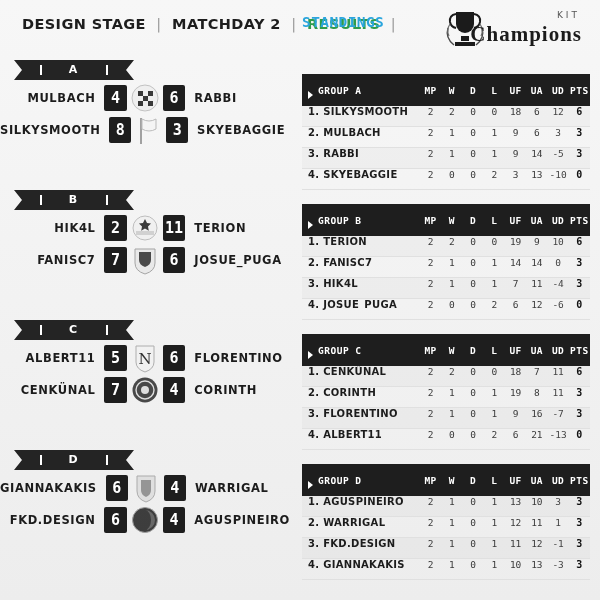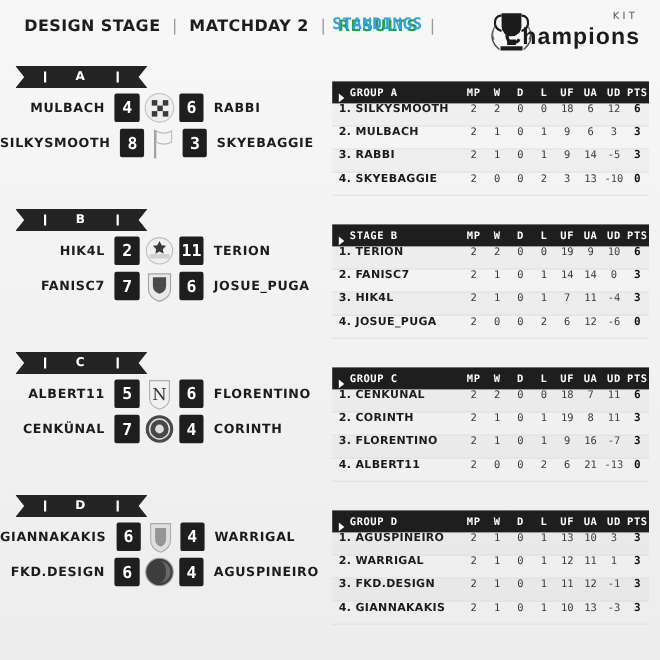--- a/index.html
+++ b/index.html
@@ -49,21 +49,21 @@
     right: 4px; top: 4px;
     font-family: "DejaVu Sans", sans-serif;
     font-size: 9px;
     letter-spacing: 3px;
     color: #555;
     padding-left: 11px;
   }
   .logo-champ {
     position: absolute;
     right: 2px; top: 16px;
-    font-family: Liberation Sans, sans-serif;
+    font-family: Liberation Serif, serif;
     font-size: 21px;
     font-weight: bold;
     letter-spacing: 1px;
     color: #1b1b1b;
   }
   .logo-shield {
     position: absolute;
     left: 58px; top: 0px;
     width: 46px; height: 46px;
   }
@@ -168,21 +168,21 @@
     position: absolute;
     right: 10px; top: 14px;
     width: 288px;
     font-family: "DejaVu Sans Mono", monospace;
   }
   .st-head {
     display: flex;
     align-items: center;
     background: #1e1e1e;
     color: #fff;
-    height: 20px;
+    height: 32px;
     font-size: 9.5px;
     font-weight: bold;
     letter-spacing: 0.5px;
   }
   .st-head .grp {
     flex: 0 0 118px;
     padding-left: 16px;
     position: relative;
   }
   .st-head .grp:before {
@@ -381,21 +381,21 @@
                 <path d="M5 5 h20 v14 q0 8 -10 11 q-10 -3 -10 -11 z" fill="#e9e9e9" stroke="#9d9d9d"></path>
                 <path d="M9 8 h12 v8 q0 5 -6 7 q-6 -2 -6 -7 z" fill="#3c3c3c"></path>
               </svg>
             </div>
             <div class="score-box">6</div>
             <div class="team-name team-away">JOSUE_PUGA</div>
           </div>
         </div>
         <div class="standings">
           <div class="st-head">
-            <div class="grp">STAGE B</div>
+            <div class="grp">GROUP B</div>
             <div class="st-col">MP</div>
             <div class="st-col">W</div>
             <div class="st-col">D</div>
             <div class="st-col">L</div>
             <div class="st-col">UF</div>
             <div class="st-col">UA</div>
             <div class="st-col">UD</div>
             <div class="st-col">PTS</div>
           </div>
           <div class="st-row">

